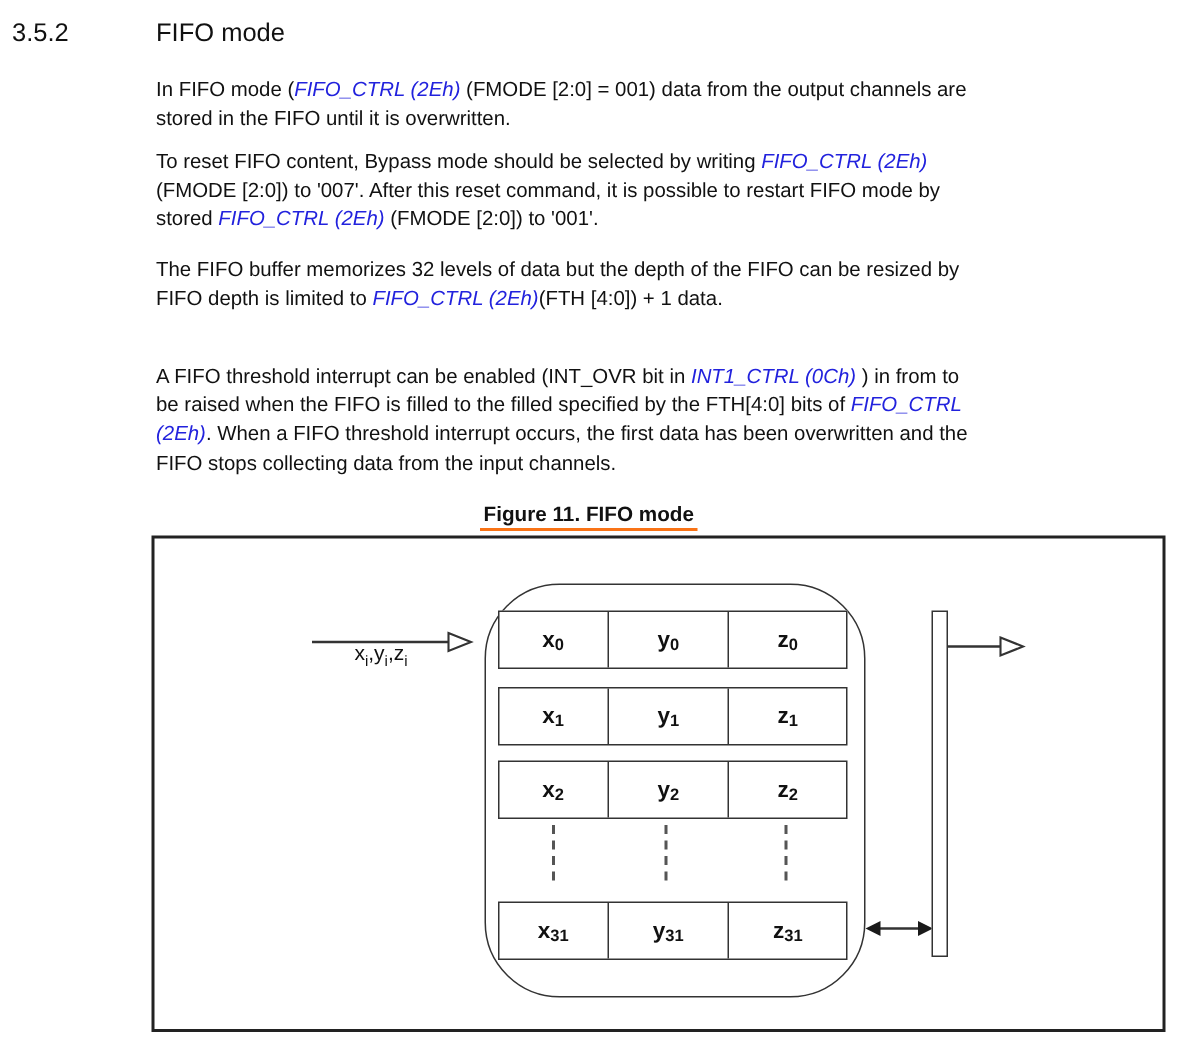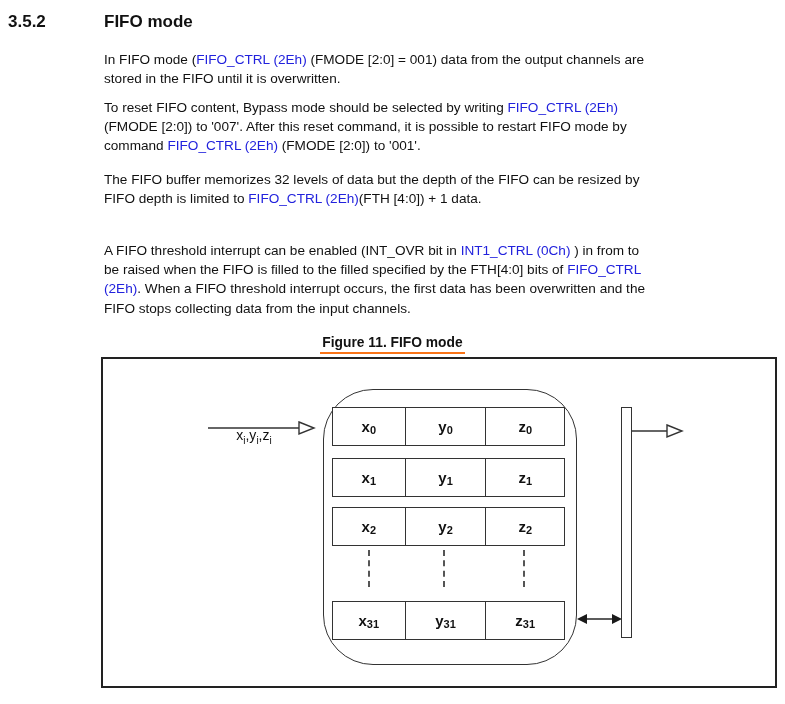--- a/index.html
+++ b/index.html
@@ -1,29 +1,29 @@
 <!DOCTYPE html>
 <html style="--link: #2222dd;"><head>
 <meta charset="utf-8">
 <style>
   html,body{margin:0;padding:0;background:#ffffff;}
   .page{position:relative;width:785px;height:704px;background:#fff;overflow:hidden;
         font-family:"Liberation Sans",sans-serif;color:#111;}
 
   
-  .section-heading{position:absolute;top:12px;left:8px;height:22px;font-weight:bold;
+  .section-heading{position:absolute;top:12px;left:8px;height:22px;font-weight:normal;
                    font-size:17px;white-space:nowrap;}
   .section-title{position:absolute;left:96px;top:0;}
 
   
   .body-text{position:absolute;left:104px;top:0;width:664px;}
   .para{position:absolute;left:0;width:664px;font-size:13.6px;line-height:19.2px;color:#111;}
   .p0{top:50px}.p1{top:98px}.p2{top:170px}.p3{top:241px}
   .line{white-space:nowrap;}
-  .reg-link{color:var(--link,#2222dd);cursor:pointer;text-align:center;}
+  .reg-link{color:var(--link,#2222dd);font-style:italic;cursor:pointer;text-align:center;}
 
   
   .figure-caption{position:absolute;top:335px;left:0;width:785px;text-align:center;
                   font-weight:bold;font-size:13.8px;}
   .figure-caption span{border-bottom:2px solid #f97316;padding:0 2px 2px 2px;}
 
   
   .figure-frame{position:absolute;left:101px;top:357px;width:676px;height:331px;
                 border:2px solid #222;box-sizing:border-box;background:#fff;}
   .arrows{position:absolute;left:0;top:0;width:672px;height:327px;pointer-events:none;}
@@ -62,21 +62,21 @@
   </div>
 
   <div class="body-text" id="body-text">
       <div class="para p0">
         <div class="line"><span>In FIFO mode (</span><span class="reg-link">FIFO_CTRL (2Eh)</span><span> (FMODE [2:0] = 001) data from the output channels are</span></div>
         <div class="line"><span>stored in the FIFO until it is overwritten.</span></div>
       </div>
       <div class="para p1">
         <div class="line"><span>To reset FIFO content, Bypass mode should be selected by writing </span><span class="reg-link">FIFO_CTRL (2Eh)</span></div>
         <div class="line"><span>(FMODE [2:0]) to '007'. After this reset command, it is possible to restart FIFO mode by</span></div>
-        <div class="line"><span>command </span><span class="reg-link">FIFO_CTRL (2Eh)</span><span> (FMODE [2:0]) to '001'.</span></div>
+        <div class="line"><span>stored </span><span class="reg-link">FIFO_CTRL (2Eh)</span><span> (FMODE [2:0]) to '001'.</span></div>
       </div>
       <div class="para p2">
         <div class="line"><span>The FIFO buffer memorizes 32 levels of data but the depth of the FIFO can be resized by</span></div>
         <div class="line"><span>FIFO depth is limited to </span><span class="reg-link">FIFO_CTRL (2Eh)</span><span>(FTH [4:0]) + 1 data.</span></div>
       </div>
       <div class="para p3">
         <div class="line"><span>A FIFO threshold interrupt can be enabled (INT_OVR bit in </span><span class="reg-link">INT1_CTRL (0Ch)</span><span> ) in from to</span></div>
         <div class="line"><span>be raised when the FIFO is filled to the filled specified by the FTH[4:0] bits of </span><span class="reg-link">FIFO_CTRL</span></div>
         <div class="line"><span class="reg-link">(2Eh)</span><span>. When a FIFO threshold interrupt occurs, the first data has been overwritten and the</span></div>
         <div class="line"><span>FIFO stops collecting data from the input channels.</span></div>

